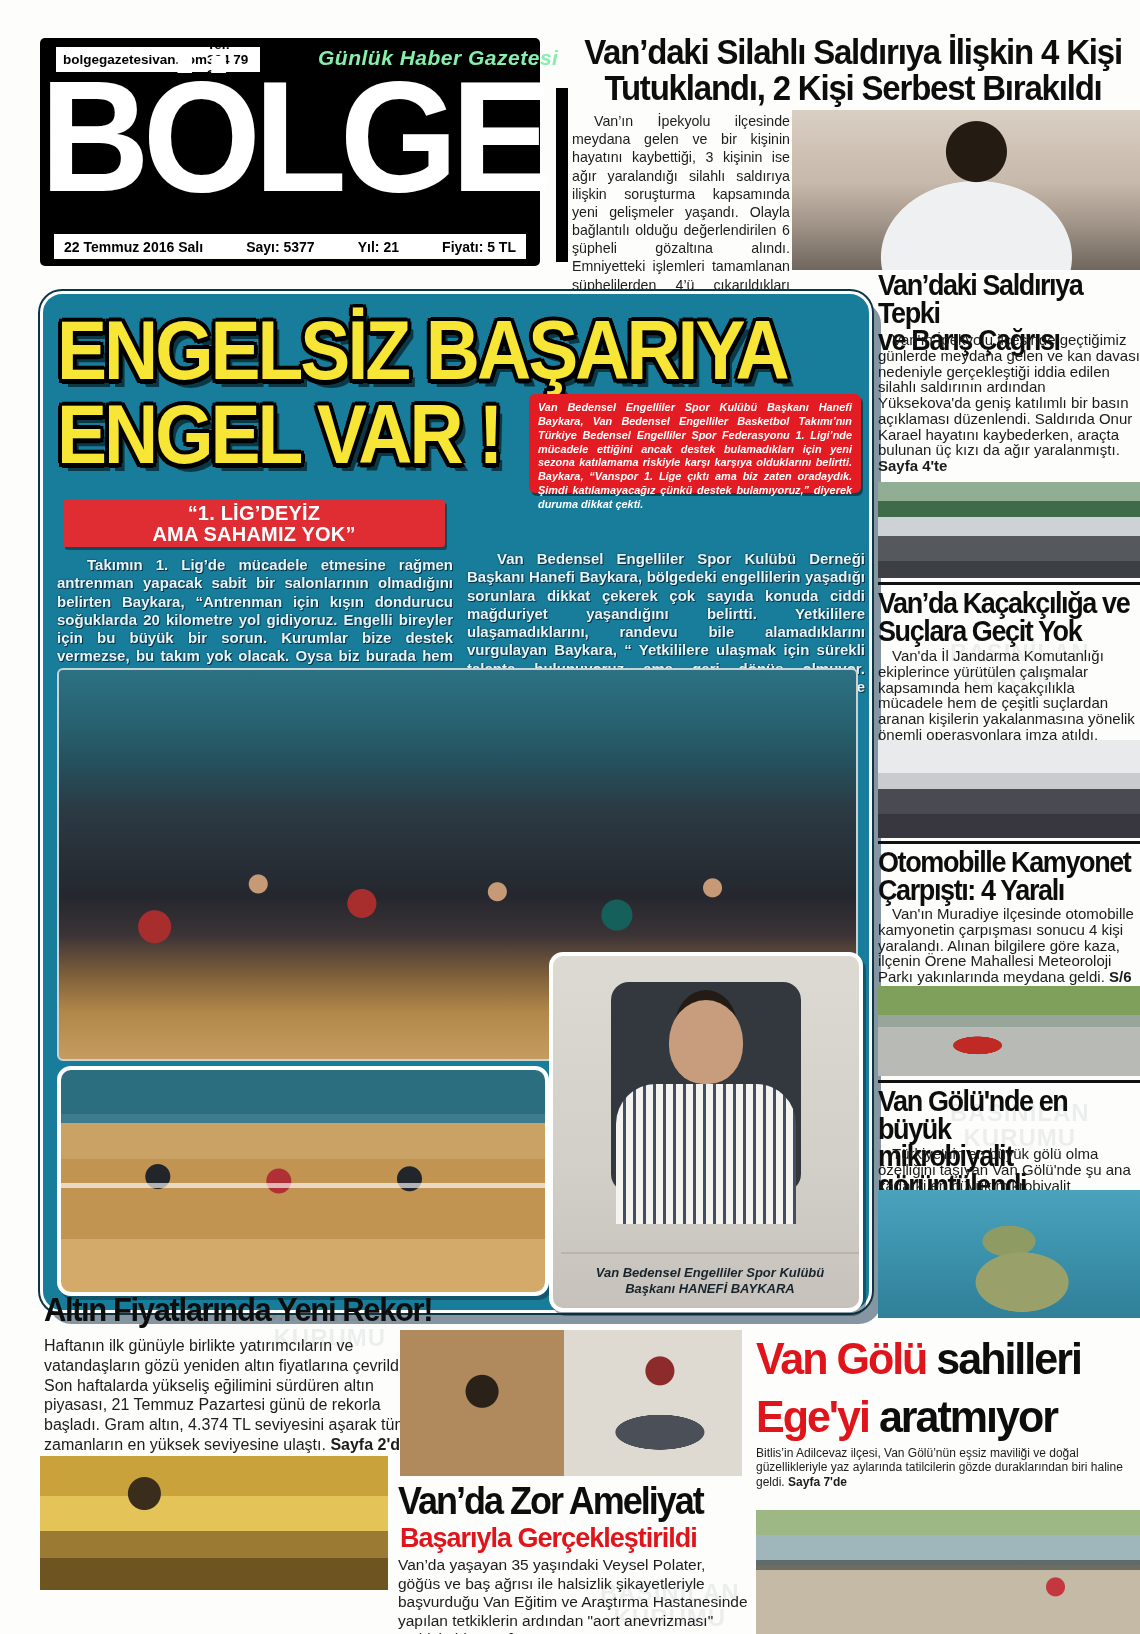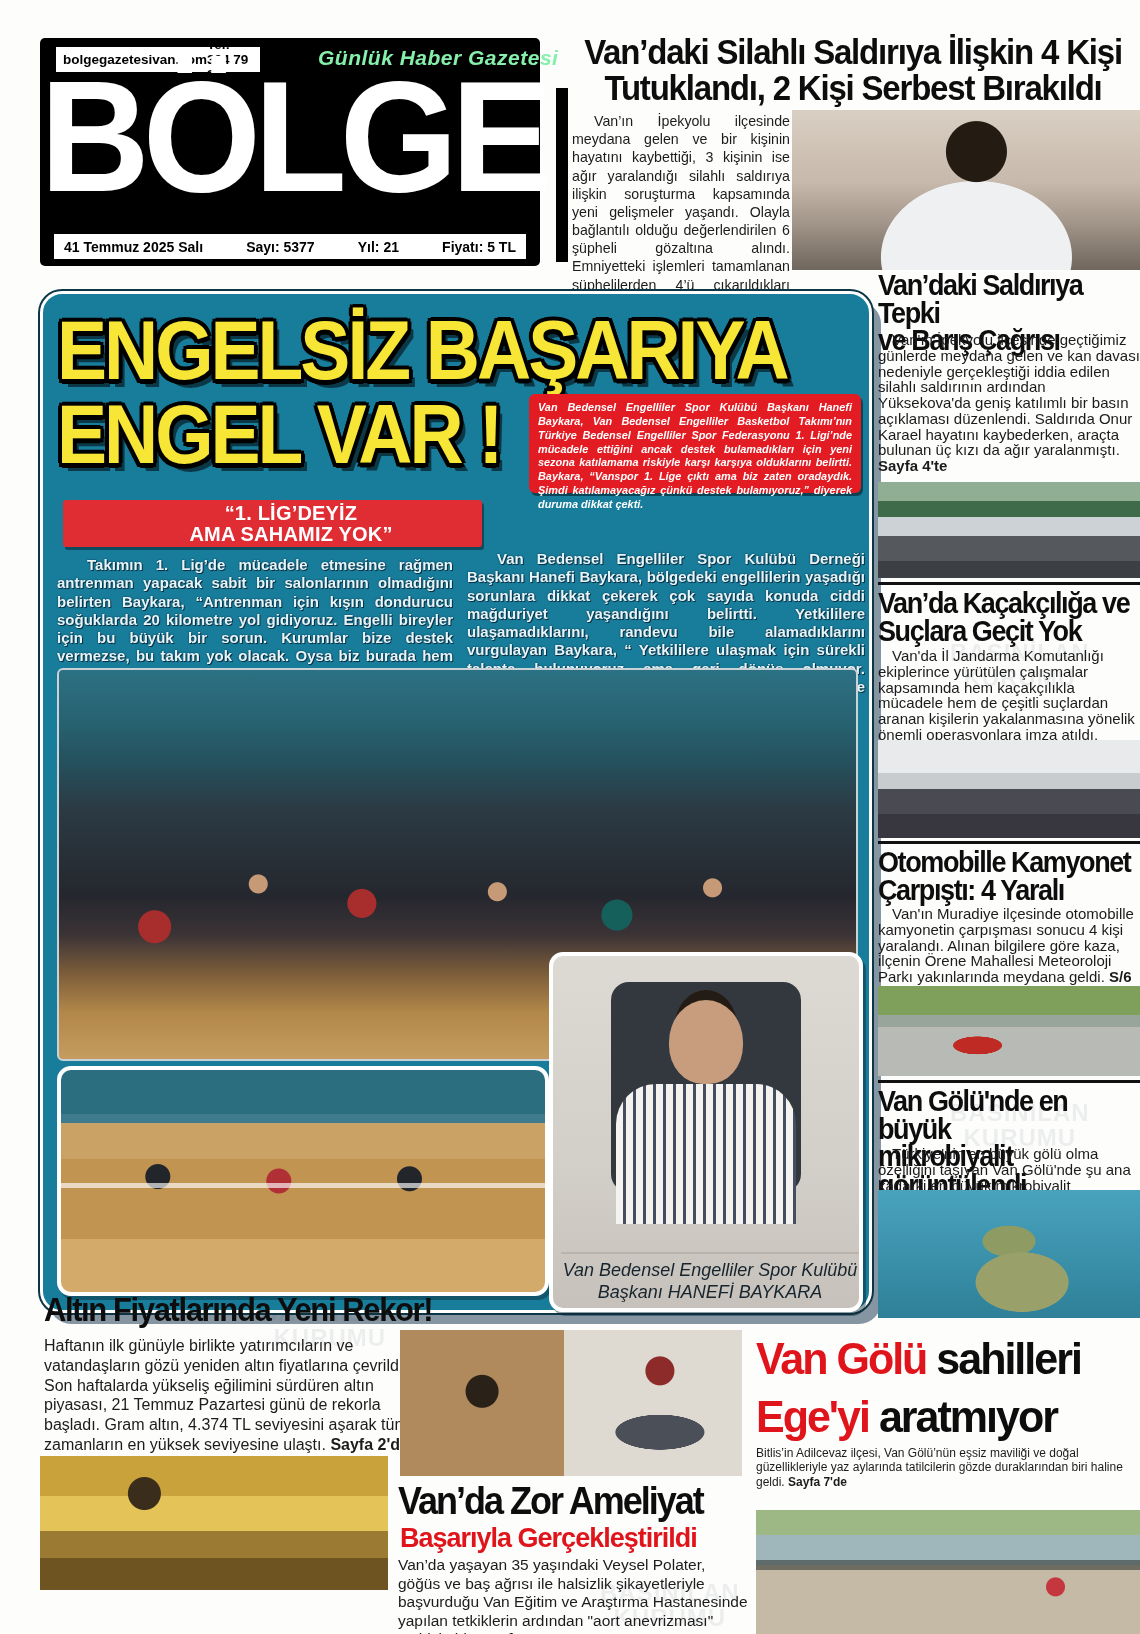--- a/index.html
+++ b/index.html
@@ -43,21 +43,21 @@
                   -4px 0 0 #000,4px 0 0 #000,0 -4px 0 #000,0 4px 0 #000,6px 7px 0 rgba(0,0,0,.55);}
   .hl1{left:14px;top:16px;font-size:75px;}
   .hl2{left:14px;top:100px;font-size:75px;}
   .lead-box{position:absolute;left:486px;top:100px;width:332px;height:99px;background:#e31b22;
       border-radius:6px;box-shadow:2px 3px 0 rgba(0,0,0,.45);padding:7px 9px;box-sizing:border-box;}
   .lead-box p{margin:0;color:#fff;font-size:10.9px;font-weight:bold;font-style:italic;
       line-height:1.27;text-align:justify;}
   .badge{position:absolute;top:206px;height:47px;background:#e02c33;color:#fff;font-weight:bold;
       font-size:20px;line-height:1.05;text-align:center;white-space:pre-line;display:flex;
       align-items:center;justify-content:center;border-radius:3px;box-shadow:2px 3px 0 rgba(0,0,0,.4);
-      letter-spacing:.2px;padding-left:37px;}
+      letter-spacing:.2px;}
   .badge1{left:20px;width:382px;}
   .badge2{left:434px;width:384px;}
   .panel-body{position:absolute;margin:0;font-size:15px;font-weight:bold;line-height:1.22;
       text-align:justify;color:#e6f5fa;text-shadow:0 0 2px #093040,1px 1px 0 #0a3246;}
   .panel-body .indent{display:inline-block;width:30px;}
   .pb1{left:14px;top:262px;width:396px;}
   .pb2{left:424px;top:256px;width:398px;}
   .team-photo{left:14px;top:374px;width:801px;height:393px;border:2px solid #c9d2d6;border-radius:6px;
       background:
         radial-gradient(circle at 12% 66%, #a82e2e 0 16px, rgba(168,46,46,0) 17px),
@@ -81,21 +81,21 @@
       background:linear-gradient(180deg,#ddd9d3 0%,#d2cec8 60%,#c6c2bb 100%);z-index:5;position:absolute;}
   .p-chair{position:absolute;left:50%;top:26px;transform:translateX(-50%);width:190px;height:210px;
       background:#33383f;border-radius:18px;}
   .p-head{position:absolute;left:50%;top:44px;transform:translateX(-50%);width:74px;height:84px;
       background:#c79d7d;border-radius:50% 50% 46% 46%;box-shadow:0 -16px 0 -6px #241c14;}
   .p-torso{position:absolute;left:50%;top:128px;transform:translateX(-50%);width:180px;height:140px;
       border-radius:40px 40px 0 0;
       background:repeating-linear-gradient(90deg,#f4f3f0 0 7px,#454d60 7px 10px);}
   .p-caption{position:absolute;left:8px;right:0;bottom:0;height:54px;background:#ecease4;
       border-top:2px solid #b9b5ac;display:flex;align-items:center;justify-content:center;
-      font-size:18px;font-weight:normal;font-style:italic;color:#17242e;text-align:center;
+      font-size:13px;font-weight:bold;font-style:italic;color:#17242e;text-align:center;
       white-space:pre-line;line-height:1.25;}
   
   .sb-title{position:absolute;left:878px;width:262px;font-size:27px;font-weight:bold;color:#0d0d0d;
       letter-spacing:-1.4px;line-height:.97;white-space:pre-line;margin:0;transform:scaleY(1.06);
       transform-origin:left top;}
   .sb-body{position:absolute;left:878px;width:262px;font-size:15px;line-height:1.05;color:#1b1b1b;
       margin:0;}
   .sb-body .indent{display:inline-block;width:14px;}
   .sb-photo{left:878px;width:262px;}
   .sb-sep{position:absolute;left:878px;width:262px;height:3px;background:#111;}
@@ -171,21 +171,21 @@
 
   <header>
     <div class="abs logo-box">
       <div class="contact-strip">
         <span>bolgegazetesivan.com</span>
         <span>Tel: 334 79 39</span>
       </div>
       <span class="tagline">Günlük Haber Gazetesi</span>
       <div class="logo-title">BÖLGE</div>
       <div class="date-strip">
-        <span>41 Temmuz 2025 Salı</span>
+        <span>22 Temmuz 2016 Salı</span>
         <span>Sayı: 5377</span>
         <span>Yıl: 21</span>
         <span>Fiyatı: 5 TL</span>
       </div>
     </div>
     <div class="abs logo-divider"></div>
   </header>
 
   <section>
     <h1 class="abs ts-headline" style="margin:0;">Van’daki Silahlı Saldırıya İlişkin 4 Kişi

